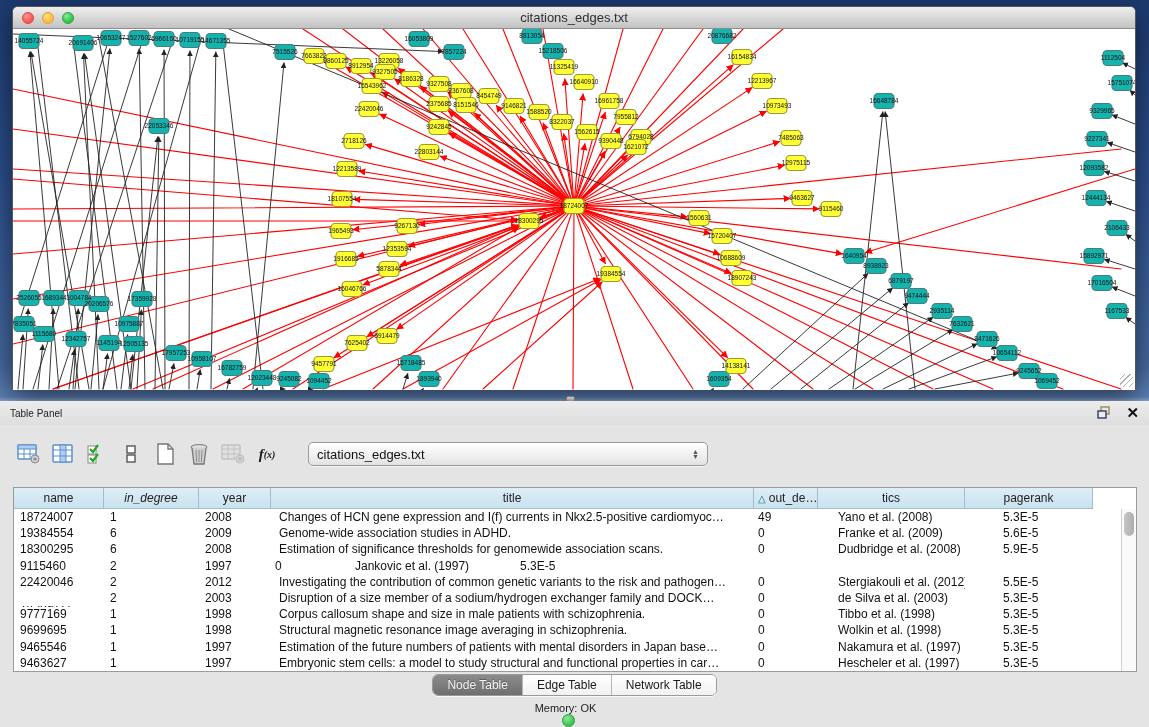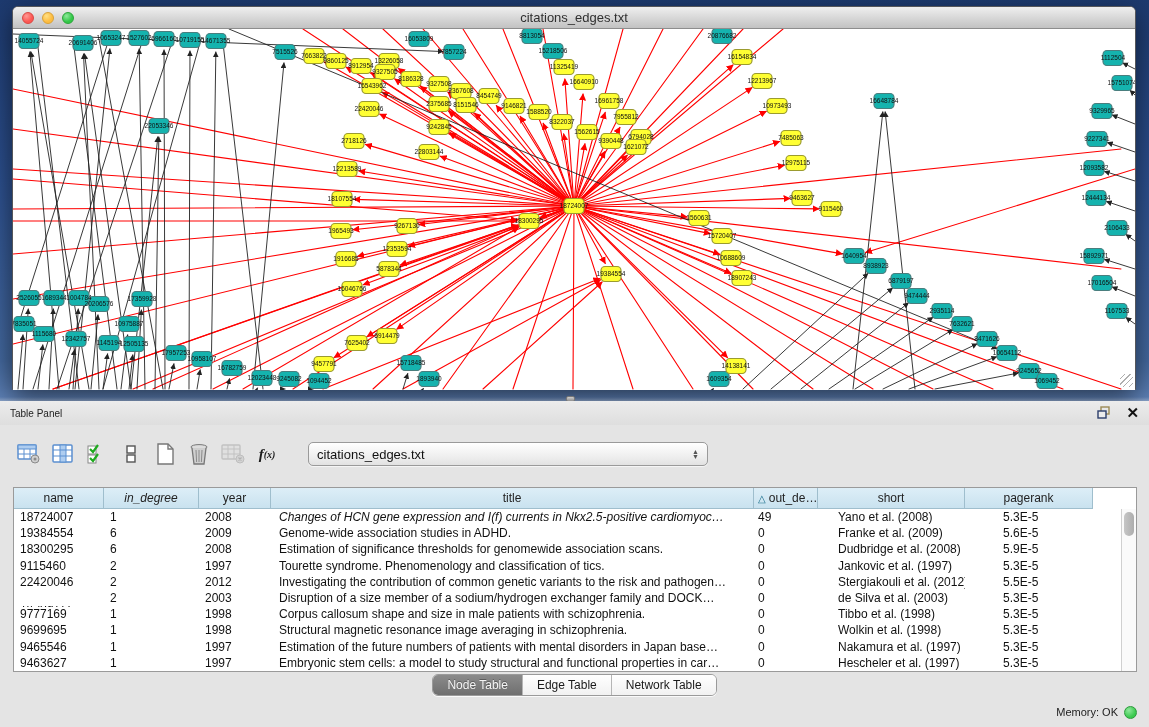--- a/index.html
+++ b/index.html
@@ -76,21 +76,21 @@
   .segmented { display:flex; border:1px solid #9a9a9a; border-radius:6px; overflow:hidden;
     background:#fdfdfd; box-shadow:0 1px 0 rgba(255,255,255,.8); }
   .segment { padding:3px 14px; font-size:12px; color:#1a1a1a; border-right:1px solid #b5b5b5;
     background:linear-gradient(#ffffff,#f1f1f1); cursor:pointer; }
   .segment:last-child { border-right:none; }
   .segment.selected { background:linear-gradient(#8b8b8b,#6f6f6f); color:#f4f4f4;
     text-shadow:0 -1px 0 rgba(0,0,0,.3); }
 
   
   .status-bar { position:absolute; left:0; top:296px; width:100%; height:30px;
-    display:flex; align-items:center; justify-content:flex-end; padding-right:12px; }
+    display:flex; align-items:center; justify-content:flex-end; padding-right:12px;flex-direction:column; }
   .status-text { font-size:11px; color:#222; margin-right:6px; }
   .mem-dot { width:13px; height:13px; border-radius:50%;
     background:radial-gradient(circle at 35% 30%, #8fe89b, #3bc94f 65%); border:1px solid #2a9a3a; }
 
   
   .tb-btn svg { display:block; }
 </style>
 </head>
 <body>
 
@@ -588,32 +588,32 @@
           <span>year</span>
         </div>
         <div class="th" style="width: 483px;">
           <span>title</span>
         </div>
         <div class="th left" style="width: 64px;">
           <span class="sort-tri">△</span>
           <span>out_de…</span>
         </div>
         <div class="th" style="width: 147px;">
-          <span>short</span>
+          <span>tics</span>
         </div>
         <div class="th" style="width: 128px;">
           <span>pagerank</span>
         </div>
       </div>
     <div class="tbody" id="tbody">
       <div class="tr">
           <div class="td" style="width: 90px; padding-left: 6px;">18724007</div>
           <div class="td" style="width: 95px; padding-left: 6px;">1</div>
           <div class="td" style="width: 72px; padding-left: 6px;">2008</div>
-          <div class="td" style="width: 483px; padding-left: 8px; font-style: italic;">Changes of HCN gene expression and I(f) currents in Nkx2.5-positive cardiomyoc…</div>
+          <div class="td" style="width: 483px; padding-left: 8px;">Changes of HCN gene expression and I(f) currents in Nkx2.5-positive cardiomyoc…</div>
           <div class="td" style="width: 64px; padding-left: 4px;">49</div>
           <div class="td" style="width: 147px; padding-left: 20px;">Yano et al. (2008)</div>
           <div class="td" style="width: 128px; padding-left: 38px;">5.3E-5</div>
         </div>
         <div class="tr">
           <div class="td" style="width: 90px; padding-left: 6px;">19384554</div>
           <div class="td" style="width: 95px; padding-left: 6px;">6</div>
           <div class="td" style="width: 72px; padding-left: 6px;">2009</div>
           <div class="td" style="width: 483px; padding-left: 8px;">Genome-wide association studies in ADHD.</div>
           <div class="td" style="width: 64px; padding-left: 4px;">0</div>
@@ -626,21 +626,20 @@
           <div class="td" style="width: 72px; padding-left: 6px;">2008</div>
           <div class="td" style="width: 483px; padding-left: 8px;">Estimation of significance thresholds for genomewide association scans.</div>
           <div class="td" style="width: 64px; padding-left: 4px;">0</div>
           <div class="td" style="width: 147px; padding-left: 20px;">Dudbridge et al. (2008)</div>
           <div class="td" style="width: 128px; padding-left: 38px;">5.9E-5</div>
         </div>
         <div class="tr">
           <div class="td" style="width: 90px; padding-left: 6px;">9115460</div>
           <div class="td" style="width: 95px; padding-left: 6px;">2</div>
           <div class="td" style="width: 72px; padding-left: 6px;">1997</div>
-          <div class="td" style="width: 483px; padding-left: 8px;">Tourette syndrome. Phenomenology and classification of tics.</div>
           <div class="td" style="width: 64px; padding-left: 4px;">0</div>
           <div class="td" style="width: 147px; padding-left: 20px;">Jankovic et al. (1997)</div>
           <div class="td" style="width: 128px; padding-left: 38px;">5.3E-5</div>
         </div>
         <div class="tr">
           <div class="td" style="width: 90px; padding-left: 6px;">22420046</div>
           <div class="td" style="width: 95px; padding-left: 6px;">2</div>
           <div class="td" style="width: 72px; padding-left: 6px;">2012</div>
           <div class="td" style="width: 483px; padding-left: 8px;">Investigating the contribution of common genetic variants to the risk and pathogen…</div>
           <div class="td" style="width: 64px; padding-left: 4px;">0</div>

